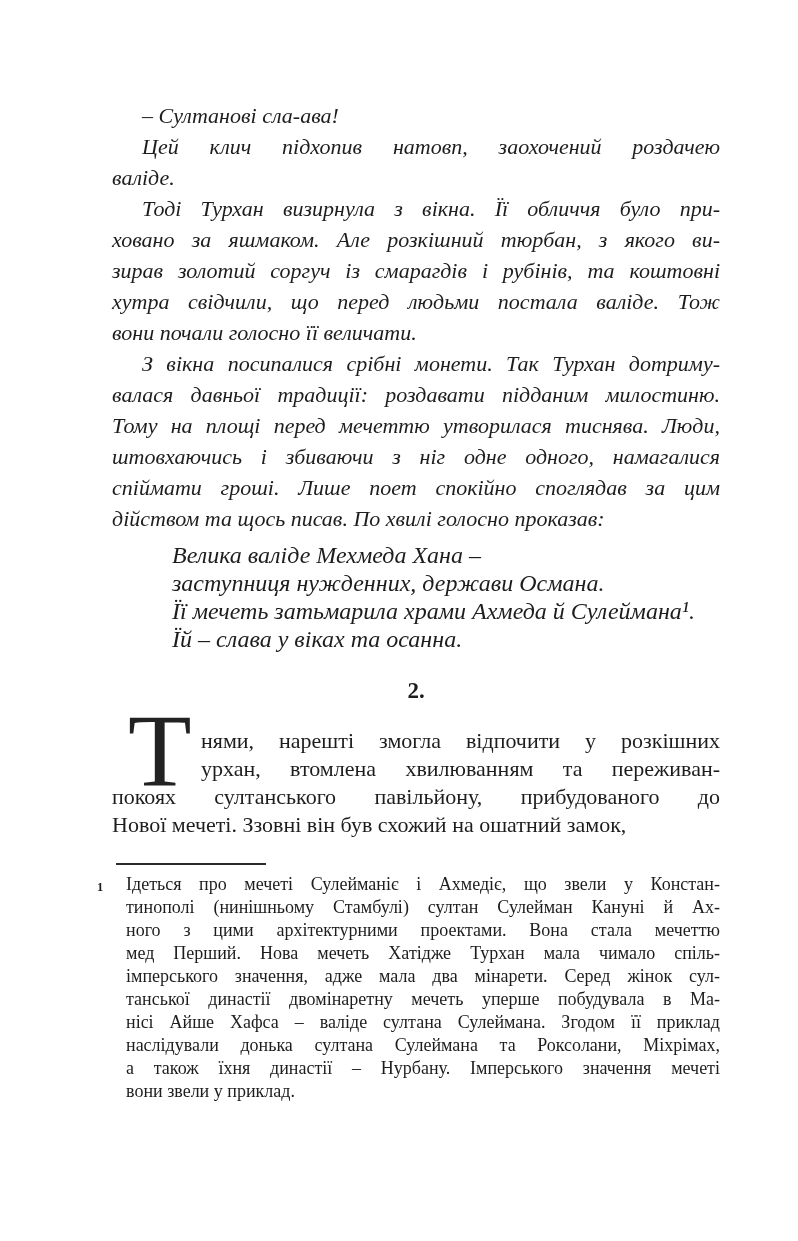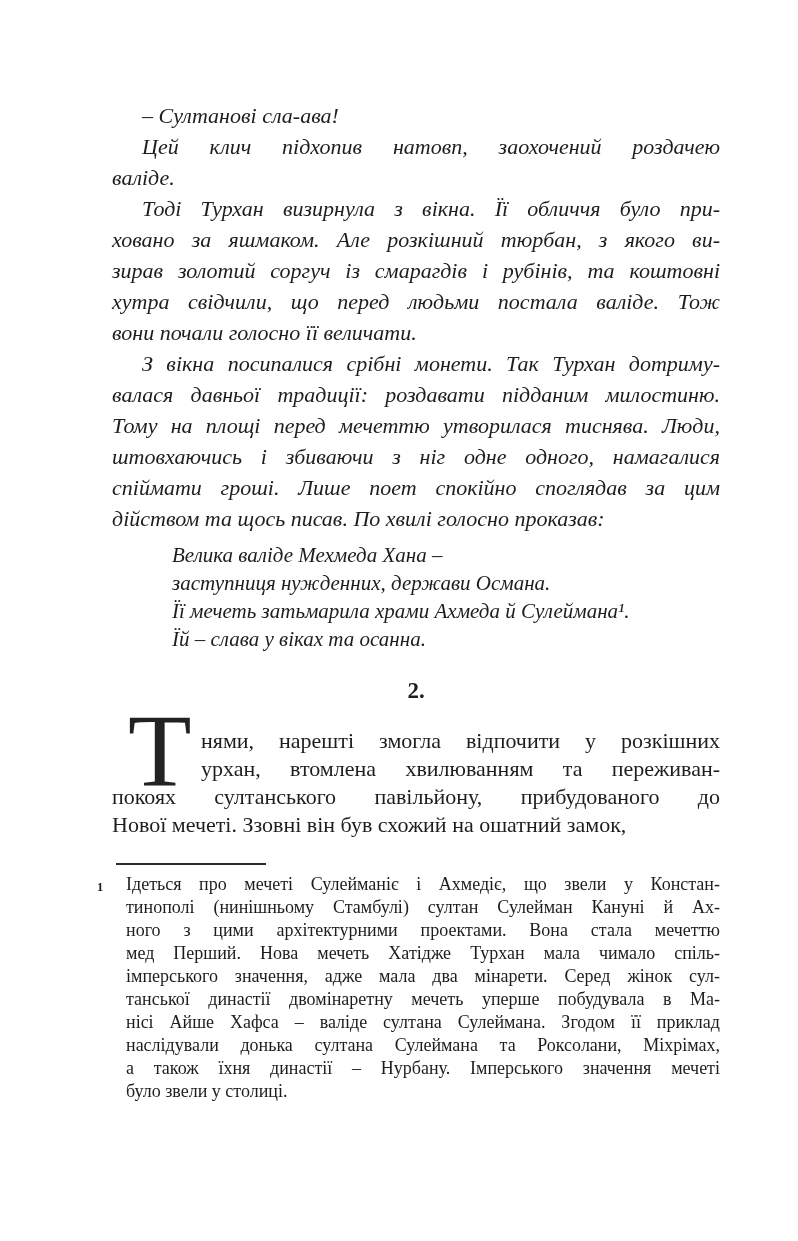--- a/index.html
+++ b/index.html
@@ -27,21 +27,21 @@
     text-align: justify;
     text-align-last: justify;
     white-space: normal;
   }
   .line.last { text-align-last: left; }
   .para .line.first { text-indent: 30px; }
 
   .verse {
     margin: 7px 0 0 60px;
     font-style: italic;
-    font-size: 21px;
+    font-size: 24px;
     line-height: 28px;
   }
   .verse .line {
     text-align: left;
     text-align-last: left;
   }
 
   .section-heading {
     margin: 25px 0 0 0;
     font-size: 23px;
@@ -154,17 +154,17 @@
     <span class="fn-marker">1</span>
   <div class="line">Ідеться про мечеті Сулейманіє і Ахмедіє, що звели у Констан-</div>
       <div class="line">тинополі (нинішньому Стамбулі) султан Сулейман Кануні й Ах-</div>
       <div class="line">ного з цими архітектурними проектами. Вона стала мечеттю</div>
       <div class="line">мед Перший. Нова мечеть Хатідже Турхан мала чимало спіль-</div>
       <div class="line">імперського значення, адже мала два мінарети. Серед жінок сул-</div>
       <div class="line">танської династії двомінаретну мечеть уперше побудувала в Ма-</div>
       <div class="line">нісі Айше Хафса – валіде султана Сулеймана. Згодом її приклад</div>
       <div class="line">наслідували донька султана Сулеймана та Роксолани, Міхрімах,</div>
       <div class="line">а також їхня династії – Нурбану. Імперського значення мечеті</div>
-      <div class="line last">було звели у столиці.</div>
+      <div class="line last">вони звели у приклад.</div>
     </div>
 
 
 </div>
 
 </body></html>

